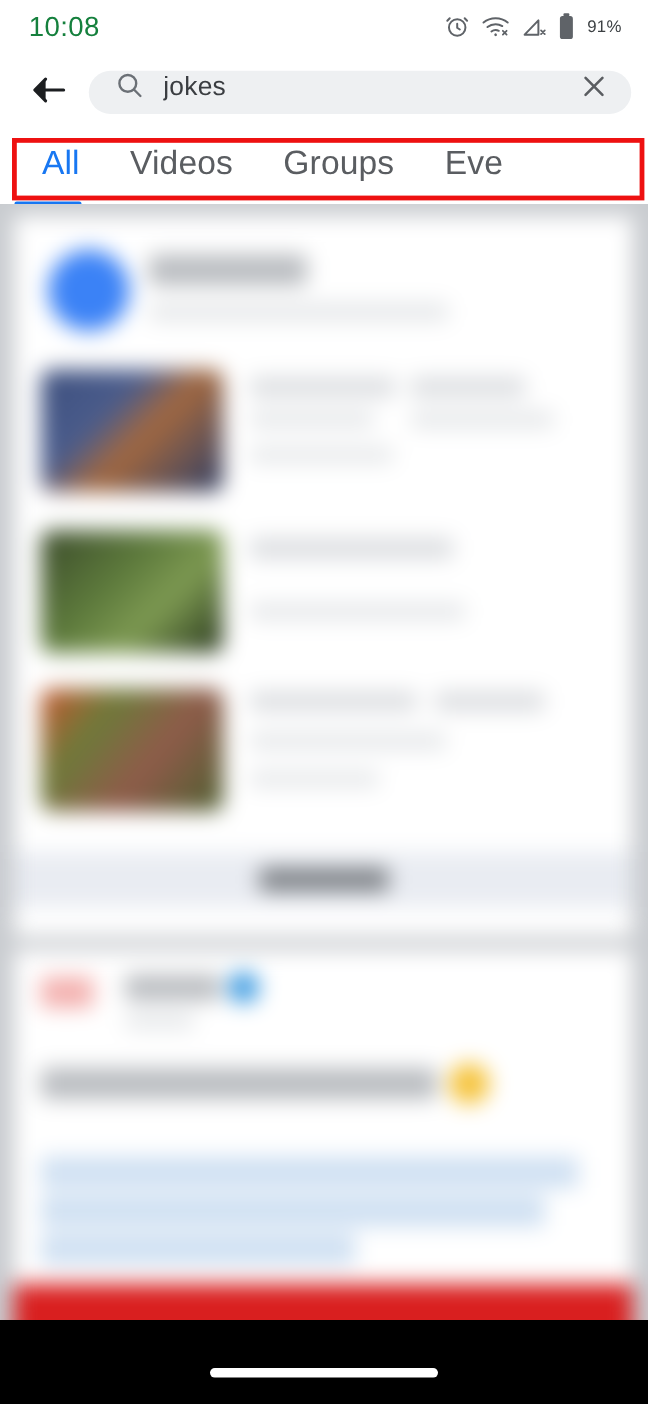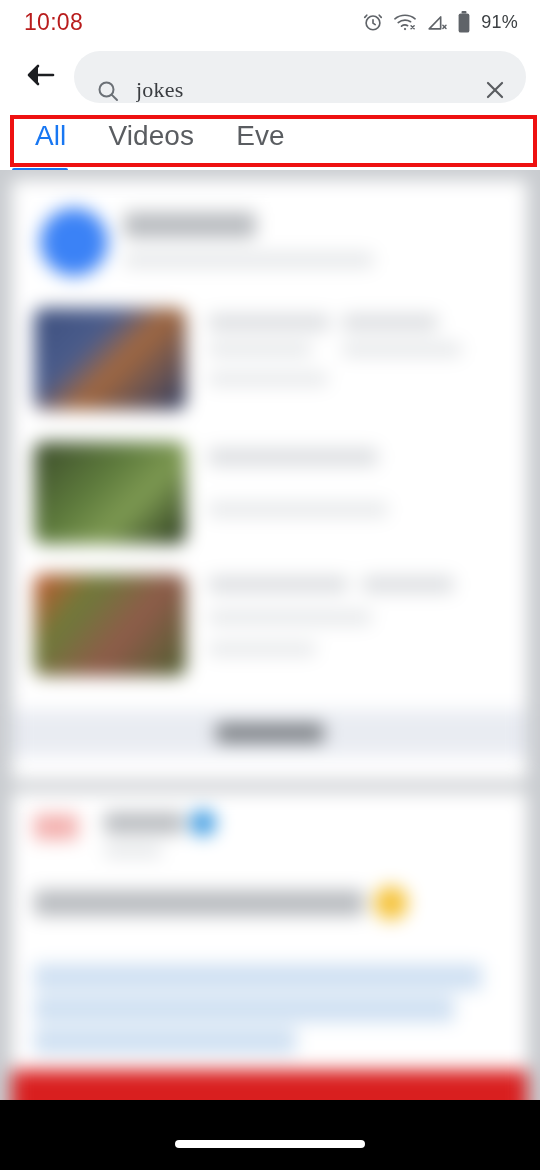--- a/index.html
+++ b/index.html
@@ -10,38 +10,38 @@
     overflow:hidden;
   }
   .phone { position:relative; width:540px; height:1170px; background:#ffffff; }
 
   
   .statusbar {
     position:absolute; top:0; left:0; width:540px; height:44px;
     display:flex; align-items:center; justify-content:space-between;
     padding:0 22px 0 24px; background:#ffffff;
   }
-  .status-time { font-size:23px; color:#b91c1c; letter-spacing:.3px; }
+  .status-time { font-size:23px; color:#15803d; letter-spacing:.3px; }
   .status-right { display:flex; align-items:center; gap:9px; }
   .status-right svg { display:block; }
-  .battery-pct { font-size:18px; color:#3c4043; margin-left:1px; letter-spacing:.2px; }
+  .battery-pct { font-size:14px; color:#3c4043; margin-left:1px; letter-spacing:.2px; }
 
   
   .searchbar {
     position:absolute; top:50px; left:0; width:540px; height:54px;
     display:flex; align-items:center; padding-left:18px; padding-right:14px;
     background:#ffffff;
   }
   .back-btn {
     width:44px; height:44px; display:flex; align-items:center; justify-content:center;
     flex:0 0 auto;
   }
   .search-field {
-    flex:1 1 auto; height:52px; margin-left:12px; background:#eef0f2;
-    border-radius:26px; display:flex; align-items:flex-end; padding:0 18px 0 22px;font-family:Liberation Serif, serif;
+    flex:1 1 auto; height:36px; margin-left:12px; background:#eef0f2;
+    border-radius:26px; display:flex; align-items:flex-start; padding:0 18px 0 22px;
   }
   .search-icon { flex:0 0 auto; display:flex; align-items:center; }
   .search-text {
     flex:1 1 auto; margin-left:16px; font-size:22px; color:#3a3d41;
     letter-spacing:.2px; white-space:nowrap; overflow:hidden;
   }
   .clear-btn { flex:0 0 auto; display:flex; align-items:center; }
 
   
   .tabs-wrap {
@@ -179,20 +179,21 @@
           <path d="M5.5 5.5 18.5 18.5M18.5 5.5 5.5 18.5"></path>
         </svg>
       </span>
     </div>
   </div>
 
   <div class="tabs-wrap">
     <div class="tabs">
       <div class="tab active">All</div>
       <div class="tab">Videos</div>
+      <div class="tab">Groups</div>
       <div class="tab">Eve</div>
     </div>
     <div class="tab-underline"></div>
   </div>
   <div class="annot-box"></div>
 
   <div class="feed">
     <div class="blurlayer">
 
       <div class="card card-1">

